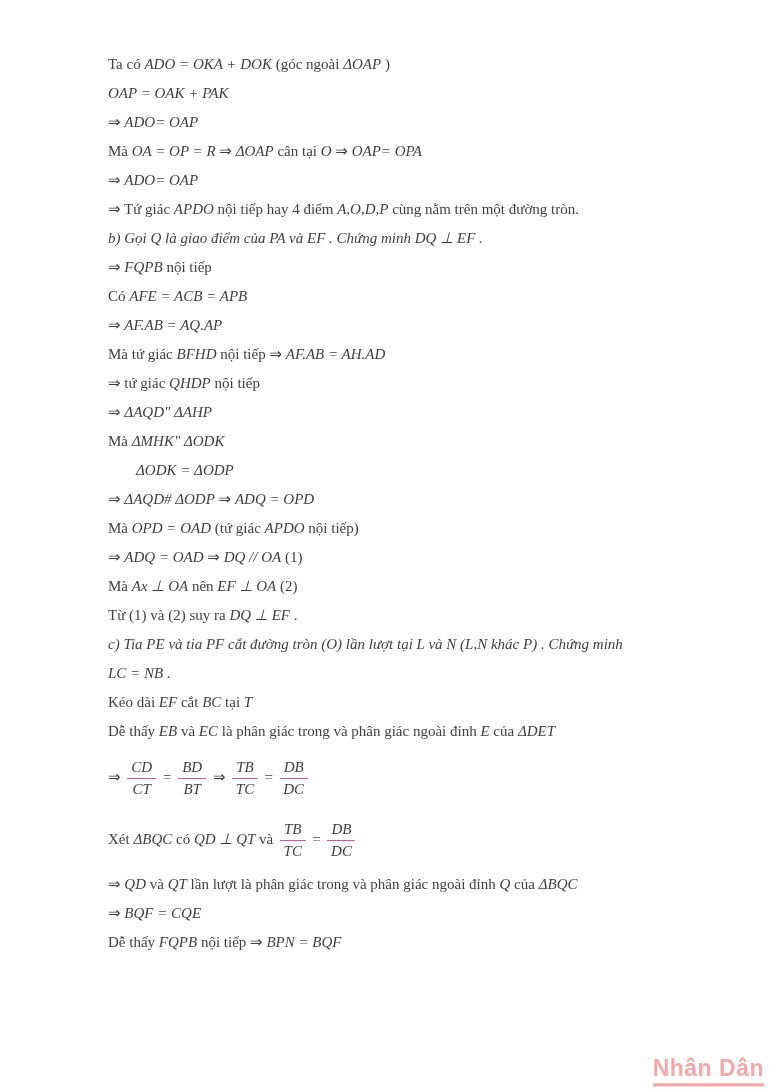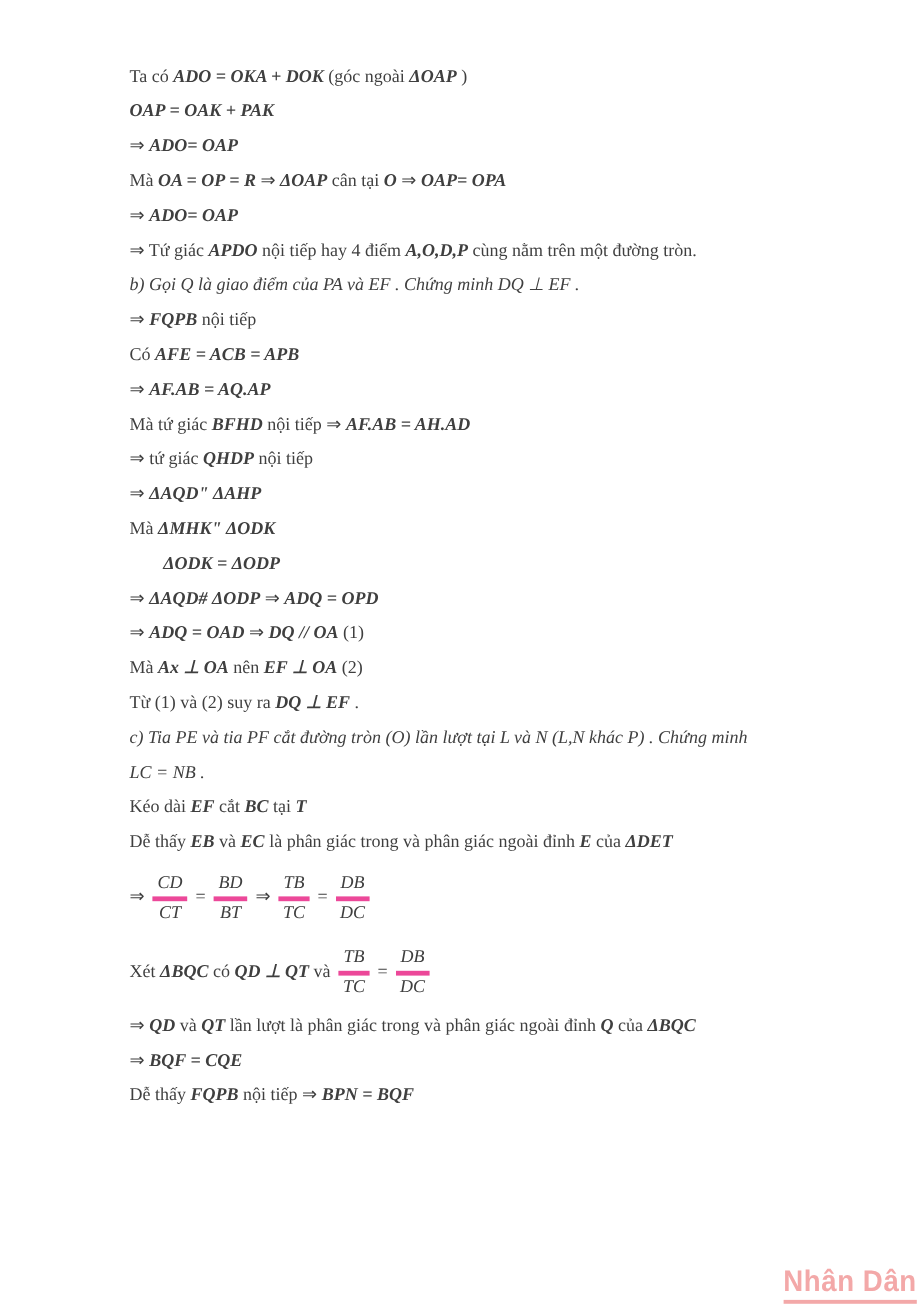--- a/index.html
+++ b/index.html
@@ -15,40 +15,40 @@
     position:absolute;
     left:108px;top:56px;
     width:616px;
   }
   .line{
     font-size:15px;
     line-height:16px;
     margin-bottom:13px;
     white-space:normal;
   }
-  .it{font-style:italic;font-weight:bold;}
+  .it{font-style:italic;}
   .italic-line{font-style:italic;}
   .indent{padding-left:28px;}
   .tall{
     line-height:50px;
     margin-top:12px;
     margin-bottom:12px;
   }
   .frac{
     display:inline-flex;
     flex-direction:column;
     text-align:center;
     font-style:italic;
     vertical-align:middle;
     line-height:19px;
     margin:0 3px;
   }
   .frac .num{
     display:block;
-    border-bottom:4px solid #ec4899;
+    border-bottom:1px solid #ec4899;
     padding:0 4px 1px 4px;
   }
   .frac .den{
     display:block;
     padding-top:1px;
   }
   .brand{
     position:absolute;
     right:6px;
     top:1053px;
@@ -76,20 +76,21 @@
       <div class="line italic-line"><span class="rm">b) Gọi Q là giao điểm của PA và EF . Chứng minh DQ ⊥ EF .</span></div>
       <div class="line"><span class="rm">⇒ </span><span class="it">FQPB</span><span class="rm"> nội tiếp</span></div>
       <div class="line"><span class="rm">Có </span><span class="it">AFE = ACB = APB</span></div>
       <div class="line"><span class="rm">⇒ </span><span class="it">AF.AB = AQ.AP</span></div>
       <div class="line"><span class="rm">Mà tứ giác </span><span class="it">BFHD</span><span class="rm"> nội tiếp ⇒ </span><span class="it">AF.AB = AH.AD</span></div>
       <div class="line"><span class="rm">⇒ tứ giác </span><span class="it">QHDP</span><span class="rm"> nội tiếp</span></div>
       <div class="line"><span class="rm">⇒ </span><span class="it">ΔAQD"  ΔAHP</span></div>
       <div class="line"><span class="rm">Mà </span><span class="it">ΔMHK"  ΔODK</span></div>
       <div class="line indent"><span class="it">ΔODK = ΔODP</span></div>
       <div class="line"><span class="rm">⇒ </span><span class="it">ΔAQD# ΔODP</span><span class="rm">  ⇒ </span><span class="it">ADQ = OPD</span></div>
+      <div class="line"><span class="rm">Mà </span><span class="it">OPD = OAD</span><span class="rm">  (tứ giác </span><span class="it">APDO</span><span class="rm">  nội tiếp)</span></div>
       <div class="line"><span class="rm">⇒ </span><span class="it">ADQ = OAD</span><span class="rm">  ⇒ </span><span class="it">DQ // OA</span><span class="rm">  (1)</span></div>
       <div class="line"><span class="rm">Mà </span><span class="it">Ax ⊥ OA</span><span class="rm"> nên </span><span class="it">EF ⊥ OA</span><span class="rm">  (2)</span></div>
       <div class="line"><span class="rm">Từ (1) và (2) suy ra </span><span class="it">DQ ⊥ EF</span><span class="rm"> .</span></div>
       <div class="line italic-line"><span class="rm">c) Tia PE và tia PF cắt đường tròn (O) lần lượt tại L và N (L,N khác P) . Chứng minh</span></div>
       <div class="line italic-line"><span class="rm">LC = NB .</span></div>
       <div class="line"><span class="rm">Kéo dài </span><span class="it">EF</span><span class="rm">  cắt </span><span class="it">BC</span><span class="rm">  tại </span><span class="it">T</span></div>
       <div class="line"><span class="rm">Dễ thấy </span><span class="it">EB</span><span class="rm"> và </span><span class="it">EC</span><span class="rm"> là phân giác trong và phân giác ngoài đỉnh </span><span class="it">E</span><span class="rm">  của </span><span class="it">ΔDET</span></div>
       <div class="line tall"><span class="rm">⇒ </span><span class="frac">
           <span class="num">CD</span>
           <span class="den">CT</span>

